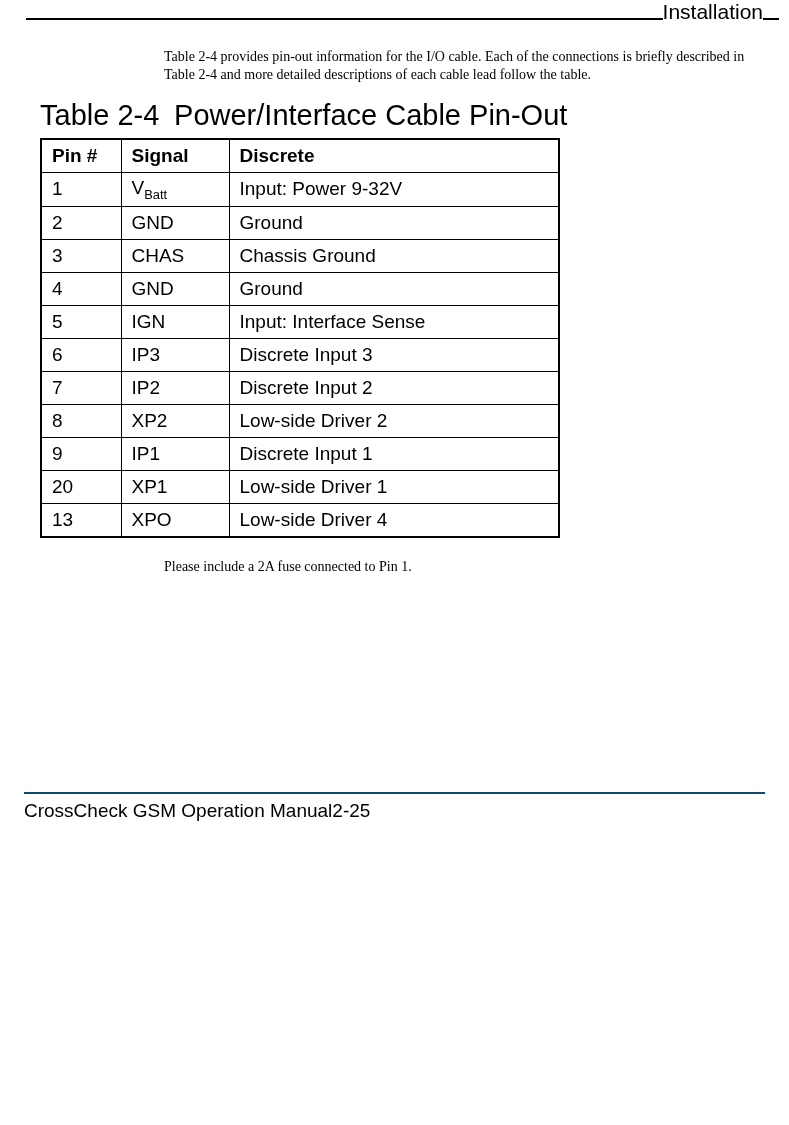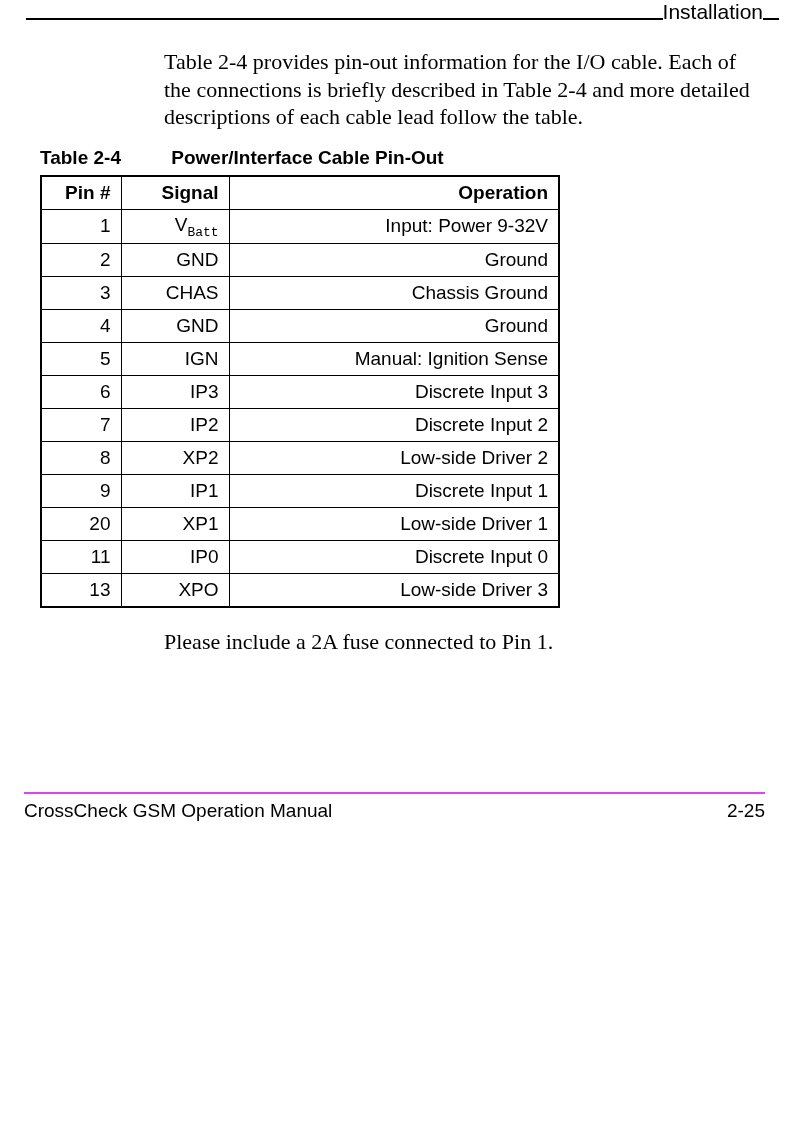--- a/index.html
+++ b/index.html
@@ -25,65 +25,63 @@
     position: absolute;
     top: 0;
     right: 26px;
     font-family: Arial, Helvetica, sans-serif;
     font-size: 21px;
     font-weight: 400;
     padding: 0 0 2px 0;
     background: #fff;
   }
   .body-text {
-    font-size: 22px;
+    font-size: 14px;
     line-height: 1.25;
     margin: 28px 0 16px 124px;
     max-width: 590px;
   }
   .table-caption {
     font-family: Arial, Helvetica, sans-serif;
-    font-weight: 700;
-    font-size: 19px;
+    font-weight: 400;
+    font-size: 29px;
     margin: 10px 0 6px 0;
   }
   .table-caption .tnum { display:inline-block; min-width:126px; }
   table.pinout {
     border-collapse: collapse;
     border: 2.5px solid #000;
     font-family: Arial, Helvetica, sans-serif;
     font-size: 19px;
     margin-bottom: 20px;
   }
   table.pinout th, table.pinout td {
     border: 1px solid #000;
     padding: 4px 10px 4px 10px;
-    text-align: right;
+    text-align: left;
     vertical-align: middle;
     height: 24px;
   }
   table.pinout th {
     font-weight: 700;
   }
   table.pinout col.c1 { width: 80px; }
   table.pinout col.c2 { width: 108px; }
   table.pinout col.c3 { width: 330px; }
-  .sub { font-size: 0.68em; vertical-align: sub; font-family: Liberation Mono, monospace; }
+  .sub { font-size: 0.68em; vertical-align: sub; }
   .footer {
     position: absolute;
     left: 24px;
     right: 24px;
     bottom: 20px;
-    border-top: 2px solid #d946ef;
+    border-top: 2px solid #0c4a6e;
     font-family: Arial, Helvetica, sans-serif;
     font-size: 19px;
     padding-top: 6px;
     display: flex;
-    justify-content: space-between;
-    gap: 35px;
   }
   .reg { font-size: 0.62em; vertical-align: super; }
 </style>
 </head>
 <body>
 
 <div class="page">
 
   <div class="header-title">Installation</div>
   <div class="header-line"></div>
@@ -98,21 +96,21 @@
   <table class="pinout">
     <colgroup>
         <col class="c1">
         <col class="c2">
         <col class="c3">
       </colgroup>
     <thead>
       <tr>
         <th>Pin #</th>
         <th>Signal</th>
-        <th>Operation</th>
+        <th>Discrete</th>
       </tr>
     </thead>
     <tbody id="pinout-body">
         <tr>
           <td>1</td>
           <td>V<span class="sub">Batt</span></td>
           <td>Input: Power 9-32V</td>
         </tr>
         <tr>
           <td>2</td>
@@ -125,21 +123,21 @@
           <td>Chassis Ground</td>
         </tr>
         <tr>
           <td>4</td>
           <td>GND</td>
           <td>Ground</td>
         </tr>
         <tr>
           <td>5</td>
           <td>IGN</td>
-          <td>Manual: Ignition Sense</td>
+          <td>Input: Interface Sense</td>
         </tr>
         <tr>
           <td>6</td>
           <td>IP3</td>
           <td>Discrete Input 3</td>
         </tr>
         <tr>
           <td>7</td>
           <td>IP2</td>
           <td>Discrete Input 2</td>
@@ -153,28 +151,23 @@
           <td>9</td>
           <td>IP1</td>
           <td>Discrete Input 1</td>
         </tr>
         <tr>
           <td>20</td>
           <td>XP1</td>
           <td>Low-side Driver 1</td>
         </tr>
         <tr>
-          <td>11</td>
-          <td>IP0</td>
-          <td>Discrete Input 0</td>
-        </tr>
-        <tr>
           <td>13</td>
           <td>XPO</td>
-          <td>Low-side Driver 3</td>
+          <td>Low-side Driver 4</td>
         </tr>
       </tbody>
   </table>
 
 
   <p class="body-text" style="margin-top:8px;">Please include a 2A fuse connected to Pin 1.</p>
 
   <div class="footer">
     <span>CrossCheck GSM Operation Manual</span>
     <span>2-25</span>

